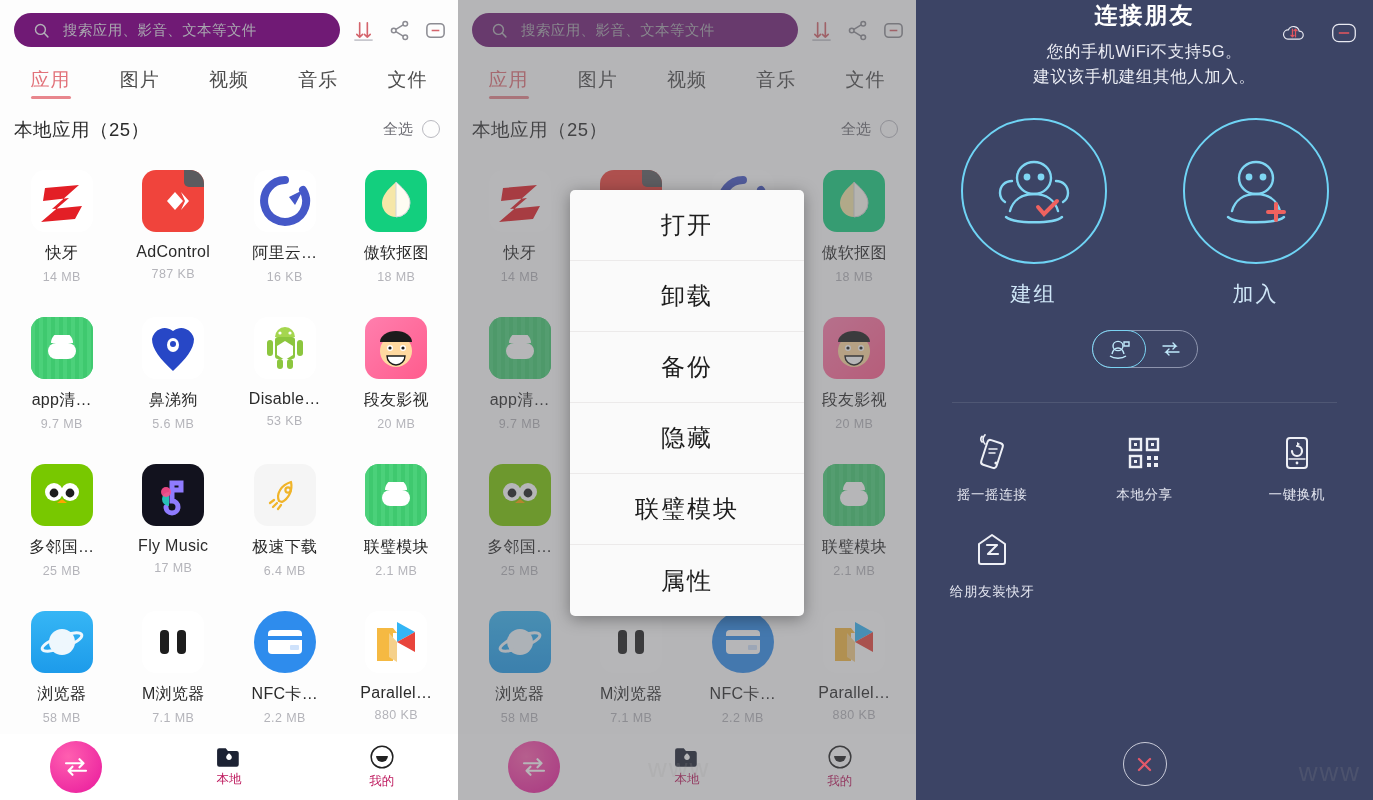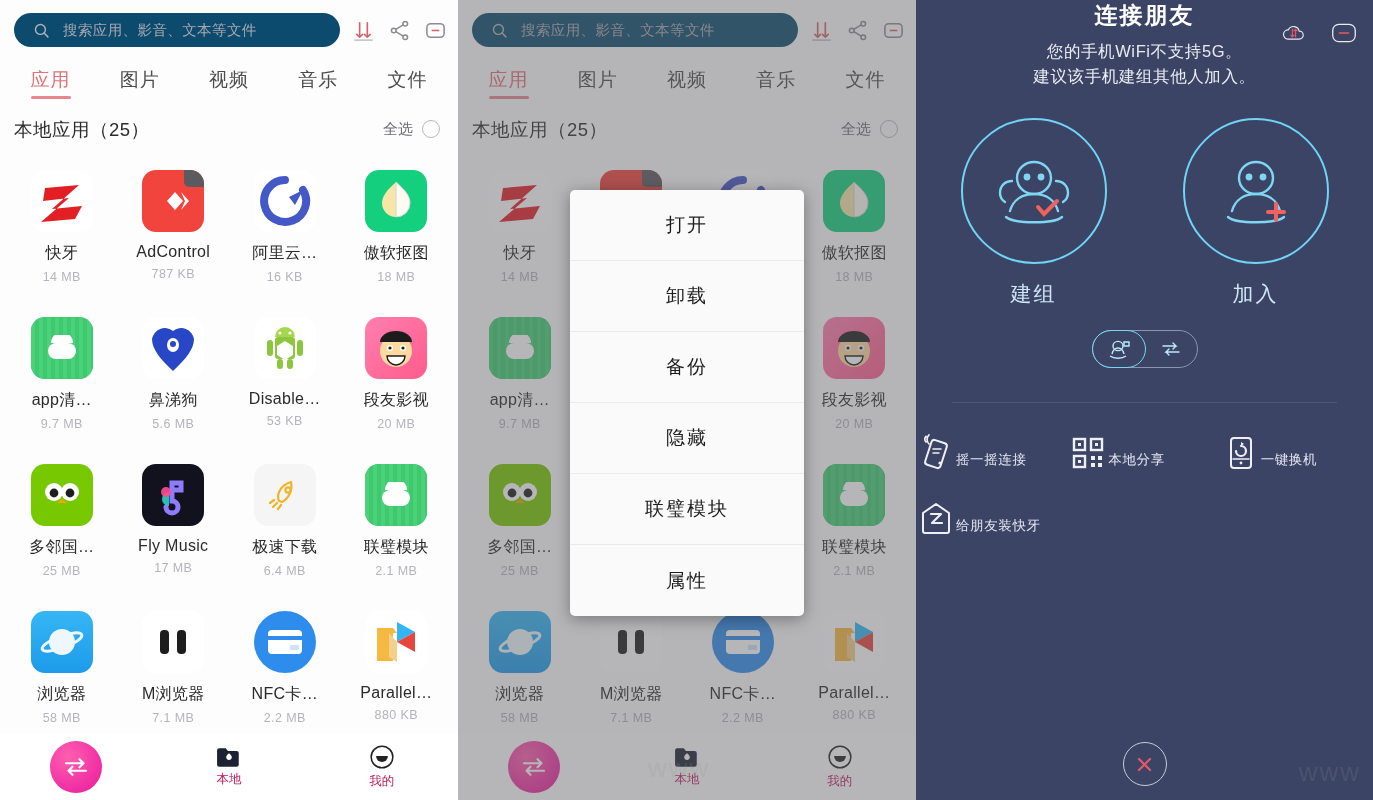--- a/index.html
+++ b/index.html
@@ -8,21 +8,21 @@
   .stage{ position:relative; width:1373px; height:800px; display:flex; }
 
   
   .panel{ position:relative; width:458px; height:800px; overflow:hidden; flex:0 0 auto; }
   .panel.light{ background:#fdfdfd; }
   .panel.mid{ width:458px; }
   .panel.dark{ width:457px; background:#3c4465; }
 
   
   .topbar{ height:60px; display:flex; align-items:center; padding:0 10px 0 14px; gap:10px; }
-  .searchbox{ flex:1; height:34px; background:#0c4a6e; border-radius:17px;
+  .searchbox{ flex:1; height:34px; background:#701a75; border-radius:17px;
     display:flex; align-items:center; padding:0 14px; gap:9px; }
   .searchbox .ph{ font-size:14.5px; color:#a9a9b0; white-space:nowrap; letter-spacing:.4px;}
   .ico{ width:26px; height:26px; flex:0 0 auto; display:flex; align-items:center; justify-content:center; }
   .ico svg{ display:block; }
 
   
   .tabs{ height:46px; display:flex; align-items:center; padding:0 6px; }
   .tab{ flex:1; text-align:center; font-size:19px; color:#4c4c4c; position:relative;
         padding-bottom:6px; letter-spacing:1px; }
   .tab.active{ color:#e2727a; }
@@ -54,21 +54,21 @@
   .bnav .lab{ font-size:12.5px; color:#be185d; margin-top:3px; }
   .xferbtn{ width:52px; height:52px; border-radius:50%;
        background:radial-gradient(circle at 35% 30%,#ff5fb0,#e8189c); position:relative;
        display:flex; align-items:center; justify-content:center; }
 
   
   .dim{ position:absolute; inset:0; background:rgba(95,95,100,.46); }
   .cmenu{ position:absolute; left:112px; top:190px; width:234px; background:#fafafa;
      border-radius:5px; box-shadow:0 3px 16px rgba(0,0,0,.35); overflow:hidden; }
   .citem{ height:71px; display:flex; align-items:center; justify-content:center;
-     font-size:19px; color:#1d1d1d; border-bottom:1px solid #eceaea; letter-spacing:2px; }
+     font-size:24px; color:#1d1d1d; border-bottom:1px solid #eceaea; letter-spacing:2px; }
   .citem:last-child{ border-bottom:none; }
 
   
   .dhead{ position:relative; height:112px; text-align:center; }
   .dtitle{ font-size:23px; color:#fff; letter-spacing:2px; font-weight:bold;}
   .dsub{ font-size:16.5px; color:#e9eaf2; margin-top:10px; letter-spacing:.6px;}
   .dsub2{ font-size:16.5px; color:#eceef5; margin-top:3px; letter-spacing:.6px;}
   .dicons{ position:absolute; right:16px; top:20px; display:flex; gap:24px; align-items:center;}
 
   .bigrow{ display:flex; justify-content:center; gap:76px; margin-top:6px; }
@@ -79,21 +79,21 @@
 
   .toggle{ margin:22px auto 0; width:106px; height:38px; border-radius:19px;
      border:1.5px solid #8d94ad; display:flex; align-items:center; position:relative; }
   .toggle .half{ flex:1; display:flex; align-items:center; justify-content:center; }
   .toggle .knob{ position:absolute; left:-1px; top:-1px; width:54px; height:38px;
      border-radius:19px; border:1.6px solid #7ad3f2; }
 
   .divider{ margin:34px 36px 0; border-top:1px solid rgba(255,255,255,.10); }
 
   .actgrid{ display:grid; grid-template-columns:repeat(3,1fr); row-gap:26px; margin-top:30px; }
-  .act{ display:flex; flex-direction:row; align-items:center; position:relative; }
+  .act{ display:flex; flex-direction:column; align-items:center; position:relative; }
   .act .albl{ margin-top:13px; font-size:13.5px; color:#e4e6f0; letter-spacing:.6px; }
   .dot{ position:absolute; width:9px; height:9px; border-radius:50%; background:#ff4d4d;
         right:28px; top:-2px; }
 
   .closebtn{ position:absolute; left:50%; transform:translateX(-50%); bottom:14px;
      width:44px; height:44px; border-radius:50%; border:1.6px solid #c9cbd8;
      display:flex; align-items:center; justify-content:center; }
 
   .wm{ position:absolute; color:rgba(150,150,150,.18); font-size:26px; letter-spacing:2px;
        pointer-events:none; user-select:none; }

